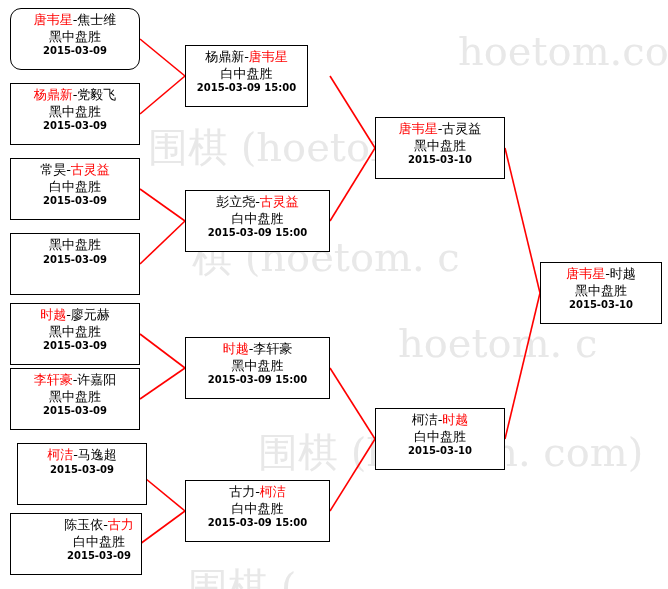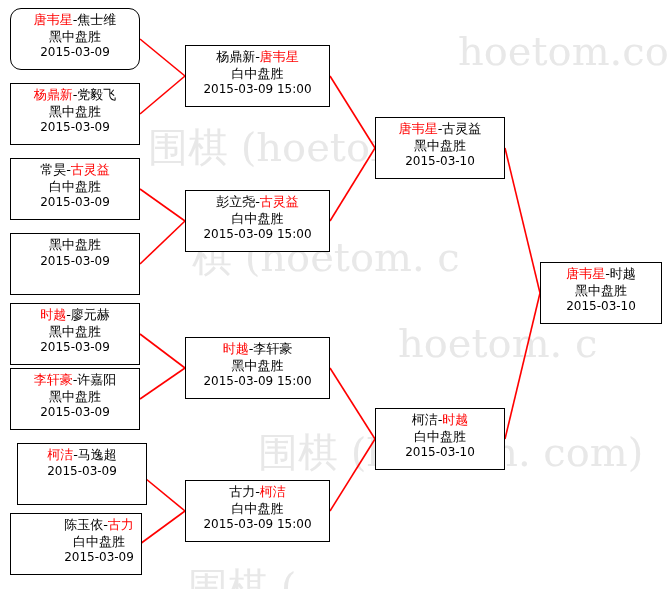--- a/index.html
+++ b/index.html
@@ -48,21 +48,21 @@
     font-size: 13px;
     color: #000000;
     padding-top: 3px;
   }
   .node .ln {
     display: block;
     white-space: nowrap;
   }
   .w { color: #000000; }
   .r { color: #ff0000; }
-  .small { font-size: 12px; }
+  .small { font-size: 10px; font-weight: bold; }
 </style>
 </head>
 <body>
 
 <div id="board">
 
   <div id="wm-layer">
       <div class="wm" style="left: 430px; top: 28px;">hoetom.com)</div>
       <div class="wm" style="left: 120px; top: 120px;">围棋 (hoetom</div>
       <div class="wm" style="left: 164px; top: 230px;">棋 (hoetom. c</div>
@@ -120,21 +120,21 @@
       </div>
       <div class="node" style="left: 10px; top: 443px; width: 130px; height: 62px; margin-left: 7px;">
         <span class="ln"><span class="r">柯洁</span><span class="w">-马逸超</span></span>
         <span class="ln small"><span class="w">2015-03-09</span></span>
       </div>
       <div class="node" style="left: 10px; top: 513px; width: 132px; height: 62px; padding-left: 46px;">
         <span class="ln"><span class="w">陈玉依-</span><span class="r">古力</span></span>
         <span class="ln"><span class="w">白中盘胜</span></span>
         <span class="ln small"><span class="w">2015-03-09</span></span>
       </div>
-      <div class="node" style="left: 185px; top: 45px; width: 145px; height: 62px;">
+      <div class="node" style="left: 185px; top: 45px; width: 123px; height: 62px;">
         <span class="ln"><span class="w">杨鼎新-</span><span class="r">唐韦星</span></span>
         <span class="ln"><span class="w">白中盘胜</span></span>
         <span class="ln small"><span class="w">2015-03-09 15:00</span></span>
       </div>
       <div class="node" style="left: 185px; top: 190px; width: 145px; height: 62px;">
         <span class="ln"><span class="w">彭立尧-</span><span class="r">古灵益</span></span>
         <span class="ln"><span class="w">白中盘胜</span></span>
         <span class="ln small"><span class="w">2015-03-09 15:00</span></span>
       </div>
       <div class="node" style="left: 185px; top: 337px; width: 145px; height: 62px;">

